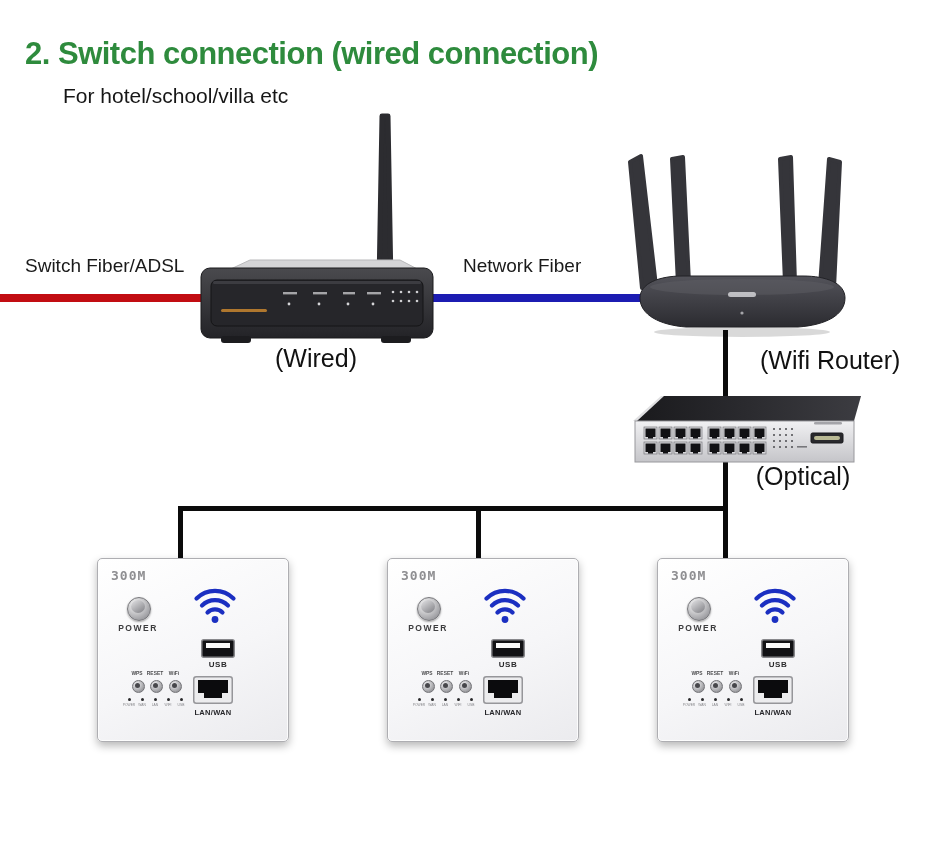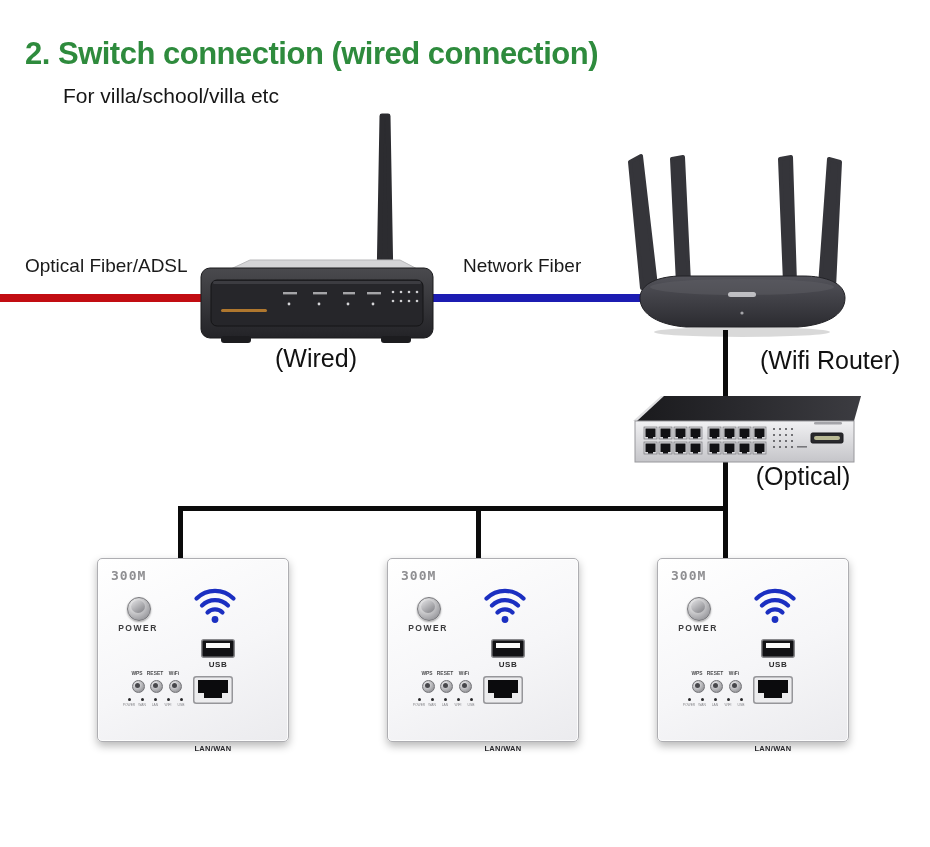--- a/index.html
+++ b/index.html
@@ -55,39 +55,39 @@
   .p-usb{left:103px;top:80px;}
   .mini-lbl{top:112px;width:40px;text-align:center;font-size:7px;font-weight:bold;color:#4a4a4c;
     transform:scale(.7);transform-origin:center top;white-space:nowrap;}
   .p-mini-btn{top:121px;width:11px;height:11px;border-radius:50%;
     background:radial-gradient(circle at 35% 30%,#f2f2f4,#99999d 75%);border:1px solid #737377;}
   .p-mini-btn::after{content:"";position:absolute;left:2.5px;top:2px;width:5px;height:5px;border-radius:50%;background:#47474b;}
   .p-led-dot{top:139px;width:3px;height:3px;border-radius:50%;background:#2a2a2c;}
   .led-lbl{top:144px;width:30px;text-align:center;font-size:6px;color:#86868a;
     transform:scale(.55);transform-origin:center top;white-space:nowrap;}
   .p-rj45{left:95px;top:117px;}
-  .p-lan-label{left:90px;top:149px;width:50px;text-align:center;font-size:7.5px;font-weight:bold;color:#26262a;letter-spacing:.3px;margin-top:36px;}
+  .p-lan-label{left:90px;top:149px;width:50px;text-align:center;font-size:7.5px;font-weight:bold;color:#26262a;letter-spacing:.3px;}
 </style>
 </head>
 <body>
 
 <div id="stage">
 
   <div class="abs" id="title">2. Switch connection (wired connection)</div>
-  <div class="abs" id="subtitle">For villa/school/villa etc</div>
+  <div class="abs" id="subtitle">For hotel/school/villa etc</div>
 
   <div class="cable" id="fiber-line"></div>
   <div class="cable" id="netcable-line"></div>
   <div class="cable" id="router-stem"></div>
   <div class="cable" id="dist-line"></div>
   <div class="cable drop" id="drop-0"></div>
   <div class="cable drop" id="drop-1"></div>
   <div class="cable drop" id="drop-2"></div>
 
-  <div class="abs conn-label" id="optical-label">Optical Fiber/ADSL</div>
+  <div class="abs conn-label" id="optical-label">Switch Fiber/ADSL</div>
   <div class="abs conn-label" id="netcable-label">Network Fiber</div>
 
   <div class="abs dev-label" id="modem-label">(Wired)</div>
   <div class="abs dev-label" id="router-label">(Wifi Router)</div>
   <div class="abs dev-label" id="switch-label">(Optical)</div>
 
   <svg class="device" id="modem-svg" width="245" height="238" viewBox="0 0 245 238">
     <defs>
       <linearGradient id="mg" x1="0" y1="0" x2="0" y2="1">
         <stop offset="0" stop-color="#4a4a4e"></stop>

